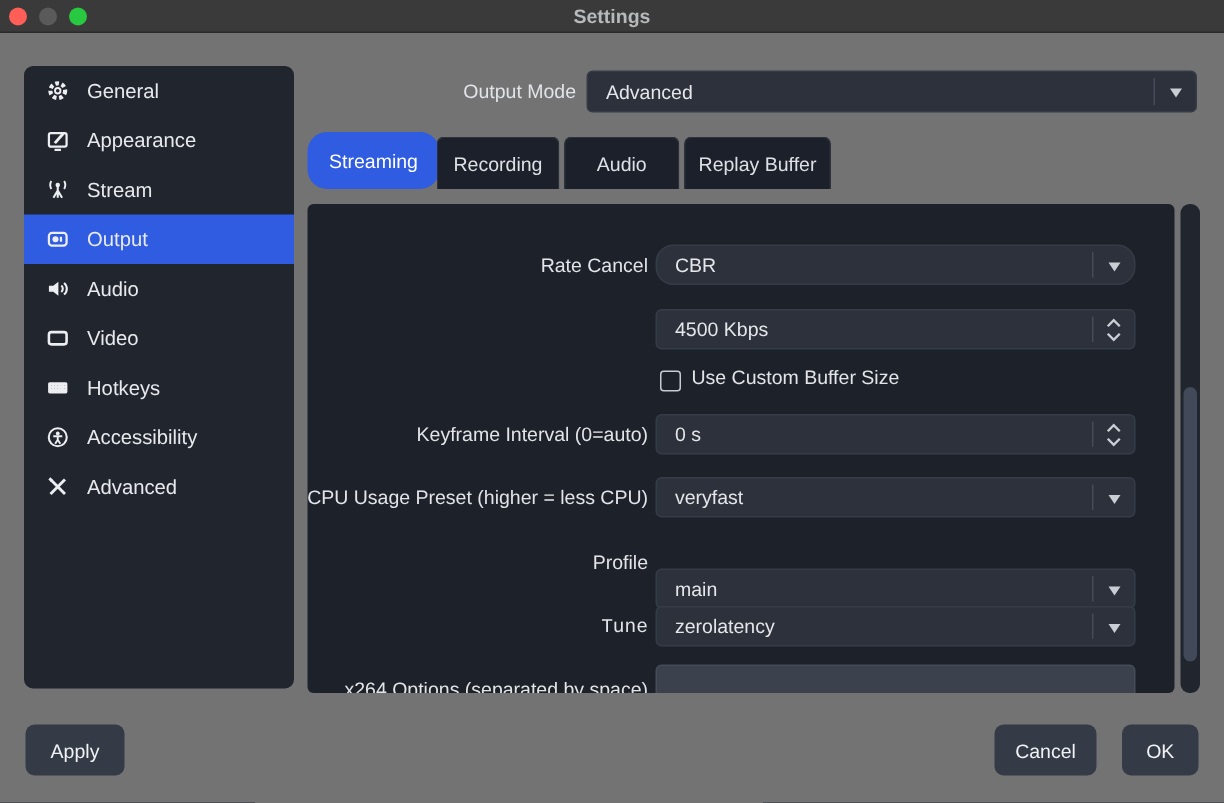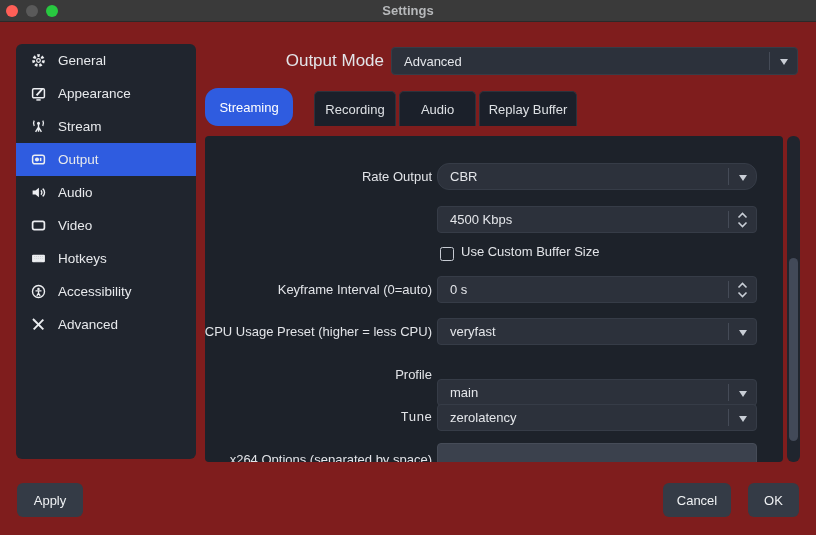--- a/index.html
+++ b/index.html
@@ -1,18 +1,18 @@
 <!DOCTYPE html>
 <html><head>
 <meta charset="utf-8">
 <style>
   * { box-sizing: border-box; margin: 0; padding: 0; }
   html, body { width: 816px; height: 535px; overflow: hidden; }
   body { font-family: "Liberation Sans", "DejaVu Sans", sans-serif; background: #15191f; }
-  #window { position: relative; width: 816px; height: 535px; background: #7f1d1d; }
+  #window { position: relative; width: 816px; height: 535px; background: #737373; }
 
   
   .titlebar { position: absolute; left: 0; top: 0; width: 816px; height: 22px;
               background: #3a3a3a; border-bottom: 1px solid #2a2a2a; }
   .titlebar-title { position: absolute; left: 0; right: 0; top: 0; height: 22px;
               text-align: center; line-height: 22px; font-size: 13px; font-weight: bold; color: #b7b9bb; }
   .tl { position: absolute; top: 5px; width: 12px; height: 12px; border-radius: 50%; }
   .tl-close { left: 6px;  background: #ff5f57; }
   .tl-min   { left: 26px; background: #5a5a5a; }
   .tl-zoom  { left: 46px; background: #28c840; }
@@ -25,40 +25,40 @@
              display: flex; align-items: center; justify-content: center; }
   .side-item .lbl { position: absolute; left: 42px; font-size: 13.5px; color: #e7e9ec; white-space: nowrap; }
   .side-item.selected { background: #2f5ce0; }
   .icon svg { display: block; }
   .icon svg * { stroke: #eceef1; }
   .icon svg .fill { fill: #eceef1; stroke: none; }
   .icon svg .nofill { fill: none; }
 
   
   .om-label { position: absolute; left: 208px; top: 47px; width: 176px; height: 28px;
-              text-align: right; line-height: 28px; font-size: 17px; color: #e2e4e8; }
+              text-align: right; line-height: 28px; font-size: 13px; color: #e2e4e8; }
   .om-select { position: absolute; left: 391px; top: 47px; width: 407px; height: 28px; }
 
   
   .combo, .spin, .lineedit { background: #2c313b; border: 1px solid #363c47; border-radius: 4px;
               color: #e4e6ea; font-size: 13px; position: absolute; }
   .combo .val, .spin .val { position: absolute; left: 12px; top: 0; bottom: 0;
               display: flex; align-items: center; white-space: nowrap; }
   .combo .divider, .spin .divider { position: absolute; right: 27px; top: 4px; bottom: 4px;
               width: 1px; background: #454b57; }
   .combo .caret { position: absolute; right: 9px; top: 50%; margin-top: -2px;
               width: 0; height: 0; border-left: 4.5px solid transparent;
               border-right: 4.5px solid transparent; border-top: 6px solid #c9ced6; }
   .spin .chevrons { position: absolute; right: 8px; top: 50%; margin-top: -8px; }
 
   
   .tab { position: absolute; top: 88px; height: 38px; border-radius: 5px 5px 0 0;
          font-size: 13px; display: flex; align-items: center; justify-content: center; }
   .tab.unselected { top: 91px; height: 35px; background: #1b202a; border: 1px solid #2d323c;
-         border-bottom: none; color: #dde0e4; margin-left: 23px; }
+         border-bottom: none; color: #dde0e4; }
   .tab.selected { background: #2f5ce0; color: #ffffff; }
 
   
   .pane { position: absolute; left: 205px; top: 136px; width: 578px; height: 326px;
           background: #1d222a; border-radius: 4px; overflow: hidden; }
   .row-label { position: absolute; width: 300px; text-align: right; font-size: 13px;
           color: #e2e4e8; height: 27px; line-height: 27px; white-space: nowrap; }
   .pane .combo, .pane .spin { left: 232px; width: 320px; height: 27px; }
   .checkbox { position: absolute; left: 235px; top: 111px; width: 14px; height: 14px;
           border: 1.5px solid #c7cbd3; border-radius: 2.5px; background: transparent; }
@@ -208,21 +208,21 @@
     </div>
   <div class="tab unselected" style="left:376px; width:77px;">
       <span>Audio</span>
     </div>
   <div class="tab unselected" style="left:456px; width:98px;">
       <span>Replay Buffer</span>
     </div>
 
   <div class="pane">
 
-    <div class="row-label" style="left:-73px; top:27px;">Rate Output</div>
+    <div class="row-label" style="left:-73px; top:27px;">Rate Cancel</div>
     <div class="combo" style="top:27px;border-radius:12px;">
       <span class="val">CBR</span>
       <span class="divider"></span>
       <span class="caret"></span>
     </div>
 
     <div class="spin" style="top:70px;">
       <span class="val">4500 Kbps</span>
       <span class="divider"></span>
       <span class="chevrons">

